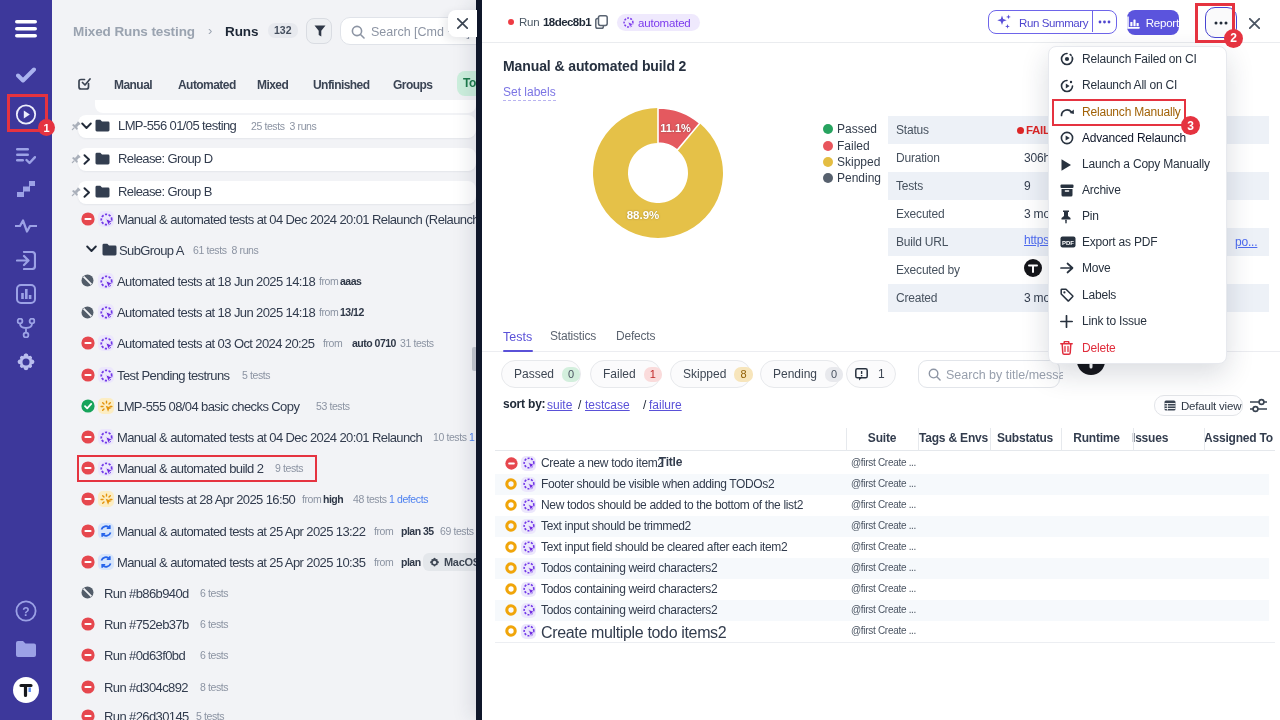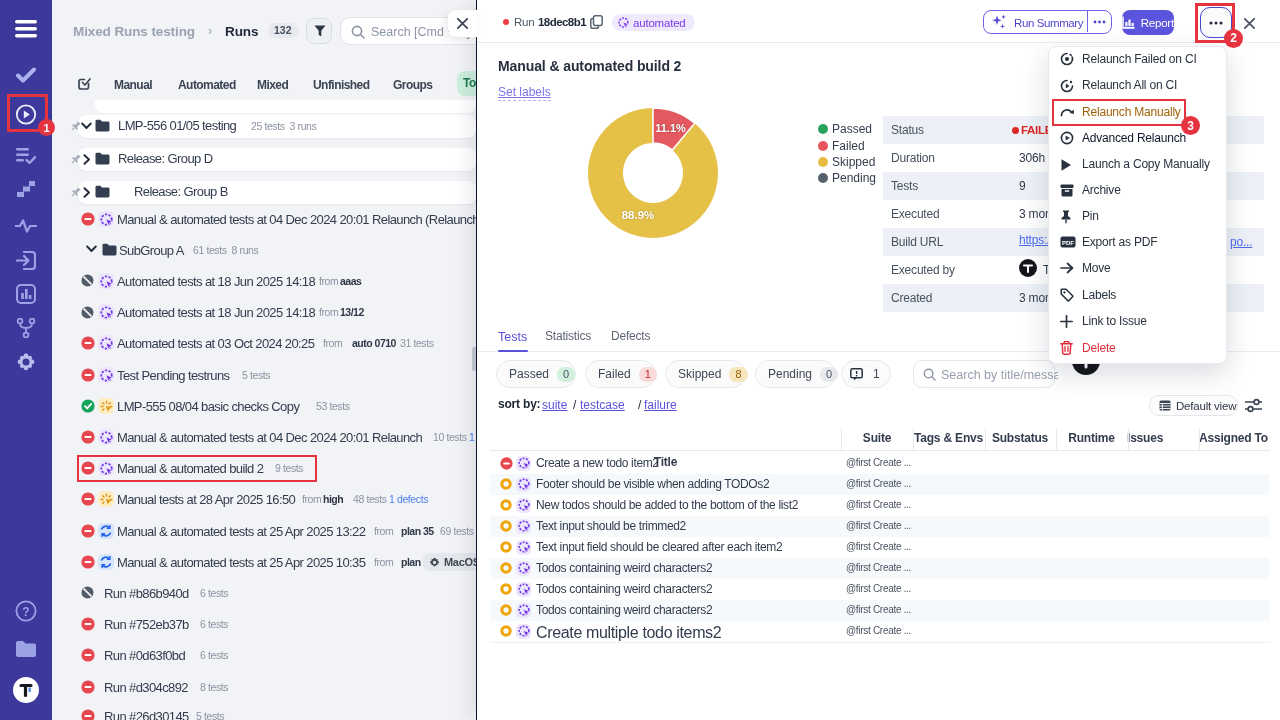--- a/index.html
+++ b/index.html
@@ -17,21 +17,21 @@
 .crumb-dim { font-size:13.5px; font-weight:700; color:#9aa3b0; letter-spacing:-0.1px; }
 .crumb-dark { font-size:13.5px; font-weight:700; color:#1d2736; letter-spacing:-0.1px; }
 .badge132 { display:inline-block; background:#e7e9ee; border-radius:7px; color:#454f5e; font-size:10.5px; font-weight:700; padding:1px 6px 2px 6px; }
 .ltab { position:absolute; top:77.5px; font-size:12px; font-weight:600; color:#3b4454; letter-spacing:-0.55px; }
 .rowtext { font-size:13px; letter-spacing:-0.6px; color:#323c4e; white-space:nowrap; }
 .rowsub { font-size:10.5px; letter-spacing:-0.4px; color:#8b93a2; white-space:nowrap; }
 .rowsub b { color:#2f3848; letter-spacing:-0.5px; }
 .card { position:absolute; left:26px; right:0; height:23px; background:#fff; border-radius:8px; box-shadow:0 1px 2px rgba(25,35,60,.06); }
 
 
-#rightpanel { position:absolute; left:476px; top:0; width:804px; height:720px; background:#fff; box-shadow:-6px 0 18px rgba(30,40,70,.10); border-left:1px solid #0f172a; }
+#rightpanel { position:absolute; left:476px; top:0; width:804px; height:720px; background:#fff; box-shadow:-6px 0 18px rgba(30,40,70,.10); border-left:6px solid #0f172a; }
 .btn { position:absolute; display:flex; align-items:center; justify-content:center; border-radius:8px; font-size:14px; }
 .tabr { position:absolute; font-size:12px; color:#5c6470; letter-spacing:-0.2px; }
 .pill { position:absolute; height:28px; top:360px; background:#fbfbfc; border:1px solid #e7e9ec; border-radius:14px; display:flex; align-items:center; font-size:12px; color:#3e4754; padding:0 12px; }
 .pill .bdg { margin-left:8px; border-radius:7px; font-size:11px; padding:1.5px 6px; color:#4a5361; }
 
 
 .ann { position:absolute; border:3px solid #e53340; z-index:60; }
 .annbadge { position:absolute; width:19px; height:19px; background:#e53340; border-radius:50%; color:#fff; font-size:12px; font-weight:700; display:flex; align-items:center; justify-content:center; z-index:61; }
 </style>
 </head>
@@ -187,21 +187,21 @@
         <path d="M3.6 6 L9.4 6 L10 8 L3 8 Z"></path>
         <rect x="5.9" y="8" width="1.2" height="3.6" rx="0.6"></rect>
       </g>
     </svg>
   <svg class="abs" style="left:31px; top:187px;" width="8" height="11" viewBox="0 0 8 11">
       <path d="M1.5 1.2 L6 5.5 L1.5 9.8" stroke="#222b3a" stroke-width="1.9" fill="none" stroke-linecap="round" stroke-linejoin="round"></path>
     </svg>
   <svg class="abs" style="left:43px; top:185px;" width="15" height="13" viewBox="0 0 15 13">
       <path d="M0.5 2.2 Q0.5 0.8 1.9 0.8 L5.3 0.8 L7 2.6 L13.1 2.6 Q14.5 2.6 14.5 4 L14.5 11 Q14.5 12.4 13.1 12.4 L1.9 12.4 Q0.5 12.4 0.5 11 Z" fill="#333e50"></path>
     </svg>
-  <span class="rowtext abs" style="left:66px; top:184px;margin-left:16px;">Release: Group B</span>
+  <span class="rowtext abs" style="left:66px; top:184px;">Release: Group B</span>
 
   <div id="runrows">
   <svg class="abs" style="left:29px; top:212px;" width="14" height="14" viewBox="0 0 14 14">
         <circle cx="7" cy="7" r="6.6" fill="#e6474e"></circle>
         <rect x="3.4" y="5.9" width="7.2" height="2.2" rx="1.1" fill="#fff"></rect>
       </svg>
   <span class="abs" style="left:46px; top:211px; width:16px; height:16px; background:#ece7fc; border-radius:5px;">
         <svg style="margin:1.5px" width="13" height="13" viewBox="0 0 14 14">
           <circle cx="7" cy="7" r="5.6" stroke="#7138e8" stroke-width="1.9" fill="none" stroke-dasharray="2.4 1.6"></circle>
           <path d="M6.3 6.3 L13.6 9.1 L10.5 10.5 L9.1 13.6 Z" fill="#6d28e0" stroke="#ece7fc" stroke-width="0.9"></path>
@@ -447,21 +447,21 @@
       <circle cx="2" cy="2" r="1.5" fill="#212b38"></circle>
       <circle cx="7" cy="2" r="1.5" fill="#212b38"></circle>
       <circle cx="12" cy="2" r="1.5" fill="#212b38"></circle>
     </svg>
 
   <svg class="abs" style="left:767px; top:18px;" width="11" height="11" viewBox="0 0 11 11">
       <path d="M0.8 0.8 L10.2 10.2 M10.2 0.8 L0.8 10.2" stroke="#4b5563" stroke-width="1.8" stroke-linecap="round"></path>
     </svg>
 
   <div class="abs" style="left:21px; top:58px; font-size:14px; font-weight:700; letter-spacing:-0.1px; color:#26303f;">Manual &amp; automated build 2</div>
-  <div class="abs" style="left:21px; top:85px; font-size:12px; color:#7b74e4; border-bottom:1px dashed #b9b4f0; padding-bottom:1px;text-decoration:underline;">Set labels</div>
+  <div class="abs" style="left:21px; top:85px; font-size:12px; color:#7b74e4; border-bottom:1px dashed #b9b4f0; padding-bottom:1px;">Set labels</div>
 
   <svg class="abs" style="left:76px; top:73px;" width="200" height="200" viewBox="0 0 200 200">
     <path d="M141.78,50.21 A65.0,65.0 0 1 1 100,35.0 L100,70.0 A30.0,30.0 0 1 0 119.28,77.02 Z" fill="#e5c148"></path>
     <path d="M100,35.0 A65.0,65.0 0 0 1 141.78,50.21 L119.28,77.02 A30.0,30.0 0 0 0 100,70.0 Z" fill="#e4595f" stroke="#fff" stroke-width="1.6"></path>
     <text x="117.5" y="58.5" text-anchor="middle" font-size="11" font-weight="bold" fill="#fff" font-family="Liberation Sans, sans-serif" style="text-shadow:0 0 2px rgba(80,60,60,.6)">11.1%</text>
     <text x="85" y="145.5" text-anchor="middle" font-size="11.5" font-weight="bold" fill="#fff" font-family="Liberation Sans, sans-serif" style="text-shadow:0 0 2px rgba(120,100,40,.6)">88.9%</text>
   </svg>
 
   <span class="abs" style="left:341px; top:124px; width:10px; height:10px; border-radius:50%; background:#27a35f;"></span>
   <span class="abs" style="left:355px; top:122px; font-size:12px; color:#333d4c;">Passed</span>

